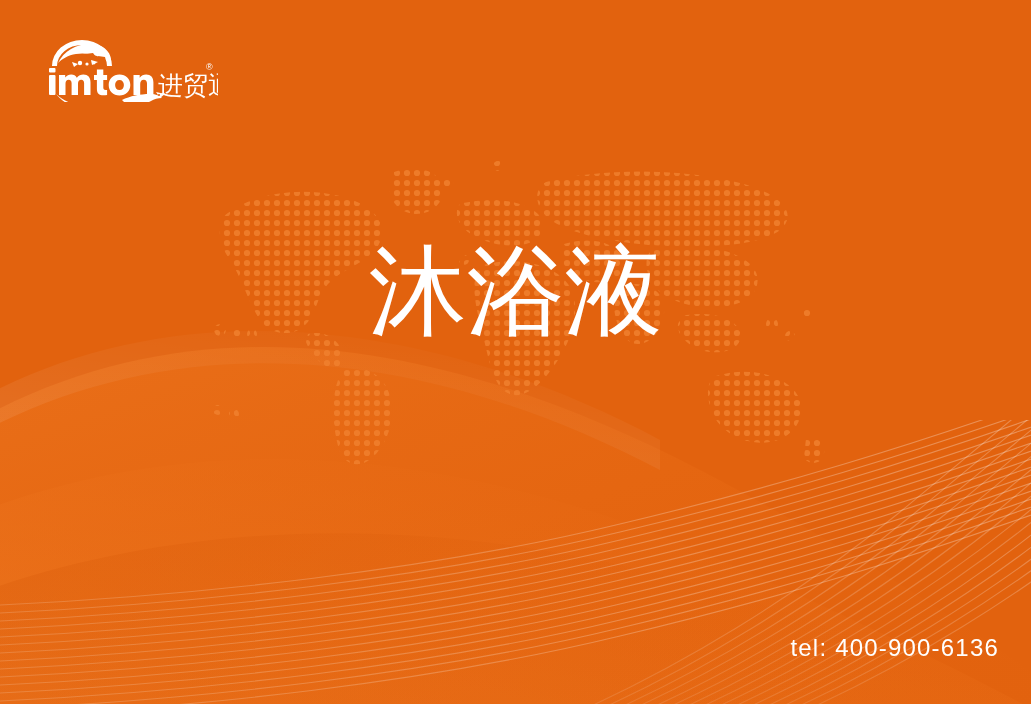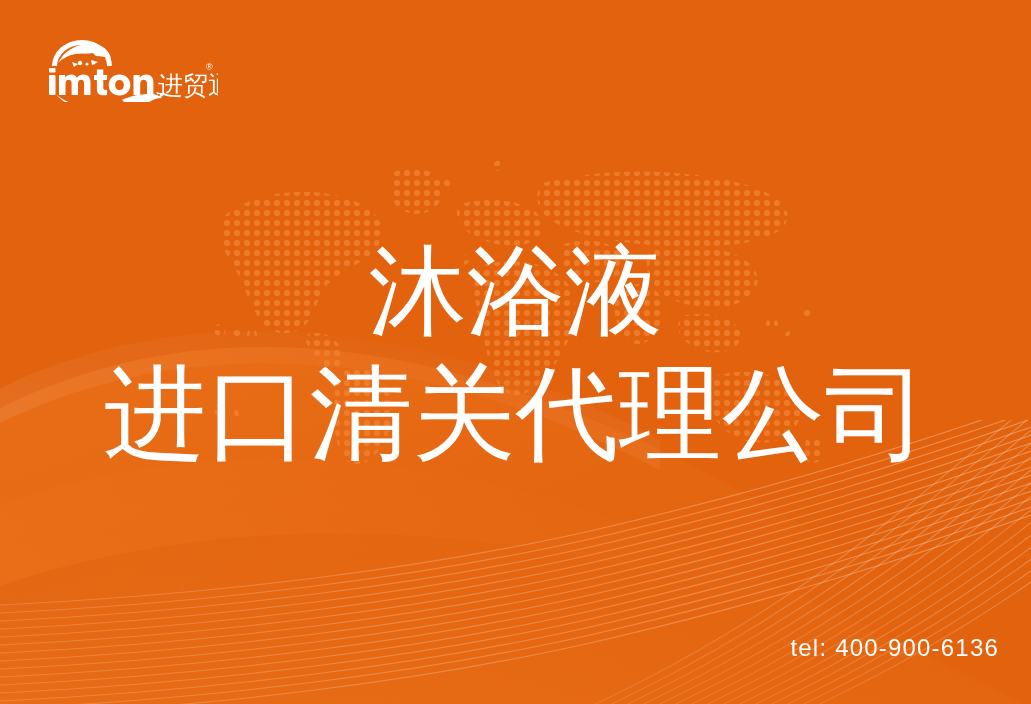--- a/index.html
+++ b/index.html
@@ -304,18 +304,17 @@
                C 110 72, 96 79, 80 82 C 56 86, 30 79, 18 64 Z" fill="#ffffff"></path>
       <path d="M 84 70 C 92 66, 102 64, 112 64 C 118 64, 122 66, 124 68
                C 120 68, 116 69, 113 71 C 108 74, 98 75, 88 74 Z" fill="#ffffff"></path>
       <path d="M 118 62 L 127 64 L 122 68 Z" fill="#ffffff"></path>
       <circle cx="121" cy="65" r="1.1" fill="#e2620e"></circle>
     </g>
   </svg>
 
   <div class="headline">
     <span class="headline-line headline-line-1">沐浴液</span>
-    <span class="headline-line headline-line-2">进口清关代理公司</span>
   </div>
 
   <div class="tel">tel: 400-900-6136</div>
 
 </div>
 
 </body></html>

